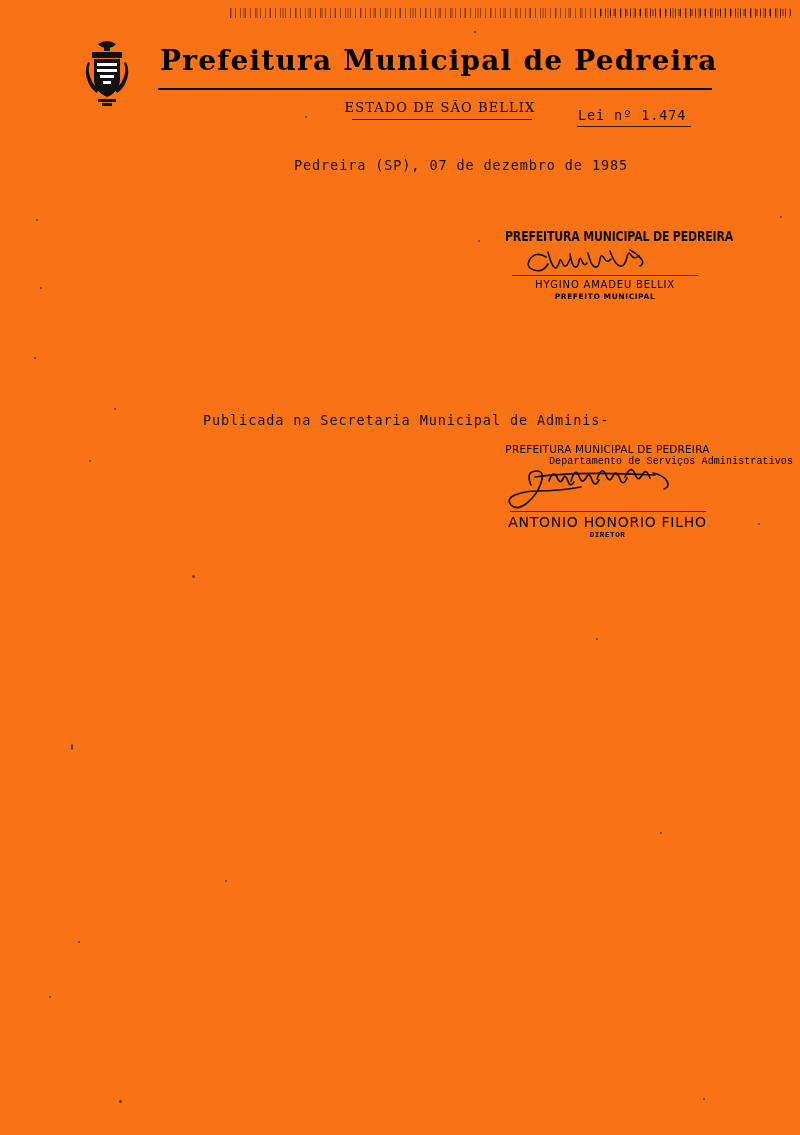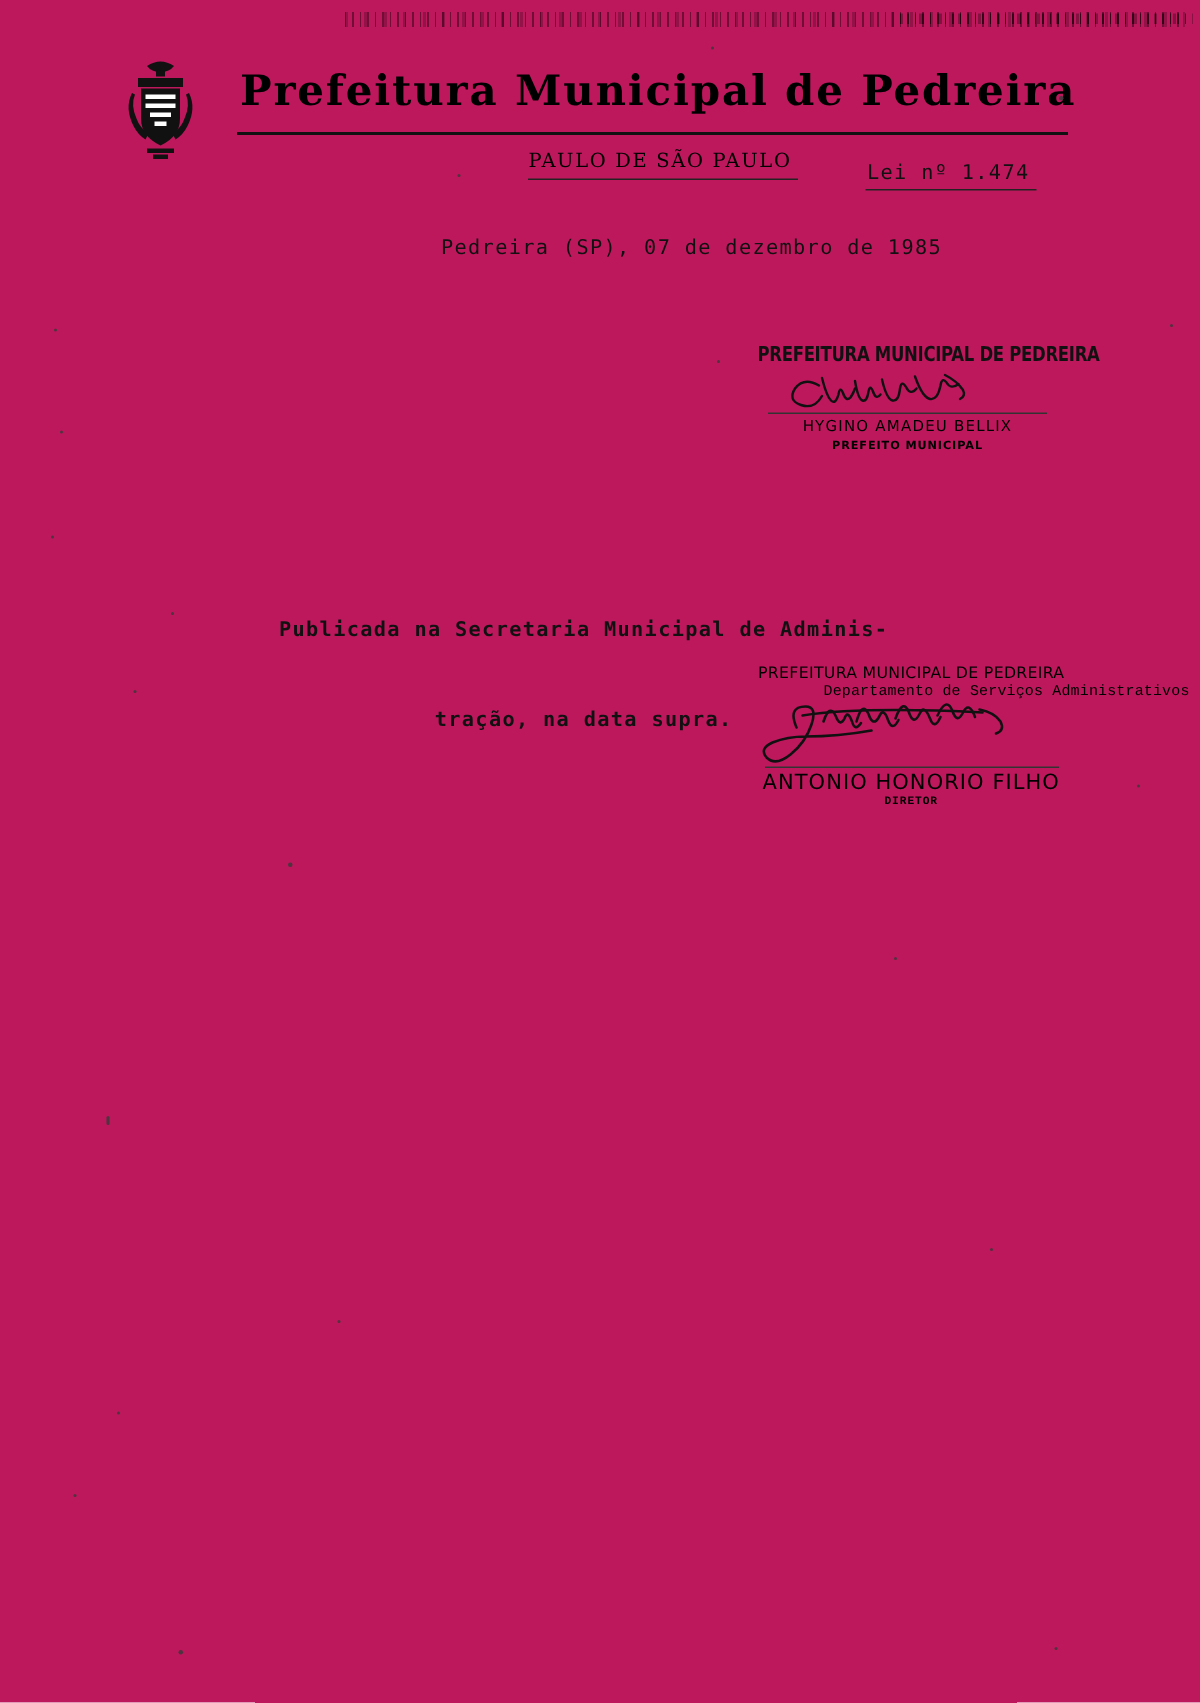--- a/index.html
+++ b/index.html
@@ -12,21 +12,21 @@
     height: 1135px;
     position: relative;
     font-family: "Liberation Sans", sans-serif;
     color: #000;
     overflow: hidden;
   }
 
   .page {
     position: absolute;
     inset: 0;
-    background: #be185d;
+    background: #f97316;
   }
 
   
   .scan-noise {
     position: absolute;
     top: 8px;
     left: 230px;
     width: 560px;
     height: 10px;
     background:
@@ -125,24 +125,23 @@
   }
 
   .dateline {
     position: absolute;
     left: 294px;
     top: 157px;
   }
 
   .published {
     position: absolute;
-    left: 186px;
+    left: 203px;
     top: 370px;
     line-height: 20px;
-    font-weight: bold;
   }
 
   
   .sig1 {
     position: absolute;
     left: 505px;
     top: 230px;
     width: 200px;
     text-align: center;
   }
@@ -265,21 +264,21 @@
         <rect x="19" y="25" width="20" height="3"></rect>
         <rect x="19" y="31" width="20" height="3"></rect>
         <rect x="22" y="37" width="14" height="3"></rect>
         <rect x="25" y="43" width="8" height="3"></rect>
       </g>
     </svg>
   </div>
 
   <div class="header-title">Prefeitura Municipal de Pedreira</div>
   <div class="rule"></div>
-  <div class="subtitle">PAULO DE SÃO PAULO</div>
+  <div class="subtitle">ESTADO DE SÃO BELLIX</div>
   <div class="subtitle-underline"></div>
 
   <div class="law-number mono">Lei nº 1.474</div>
   <div class="law-number-underline"></div>
 
   <div class="dateline mono">Pedreira (SP), 07 de dezembro de 1985</div>
 
   <div class="sig1">
     <div class="stamp">PREFEITURA MUNICIPAL DE PEDREIRA</div>
     <div class="scribble">
@@ -294,21 +293,20 @@
         </g>
       </svg>
     </div>
     <div class="line"></div>
     <div class="name">HYGINO AMADEU BELLIX</div>
     <div class="role">PREFEITO MUNICIPAL</div>
   </div>
 
   <div class="published mono">
     <div>Publicada na Secretaria Municipal de Adminis-</div>
-    <div>tração, na data supra.</div>
   </div>
 
   <div class="sig2">
     <div class="org">PREFEITURA MUNICIPAL DE PEDREIRA</div>
     <div class="dept">Departamento de Serviços Administrativos</div>
     <div class="scribble2">
       <svg width="200" height="60" viewBox="0 0 200 60" style="position:absolute;left:0;top:-6px" aria-hidden="true">
         <g fill="none" stroke="#111" stroke-width="1.7" stroke-linecap="round">
           <path d="M26 26 q-6 -14 6 -14 q8 0 4 12 q-4 12 -14 20 q-10 8 -16 2 q-5 -6 4 -10 q10 -4 22 -4 q22 0 44 -4"></path>
           <path d="M44 22 q4 -12 8 -4 q3 8 6 2 q2 -6 5 2 q2 7 6 1"></path>

